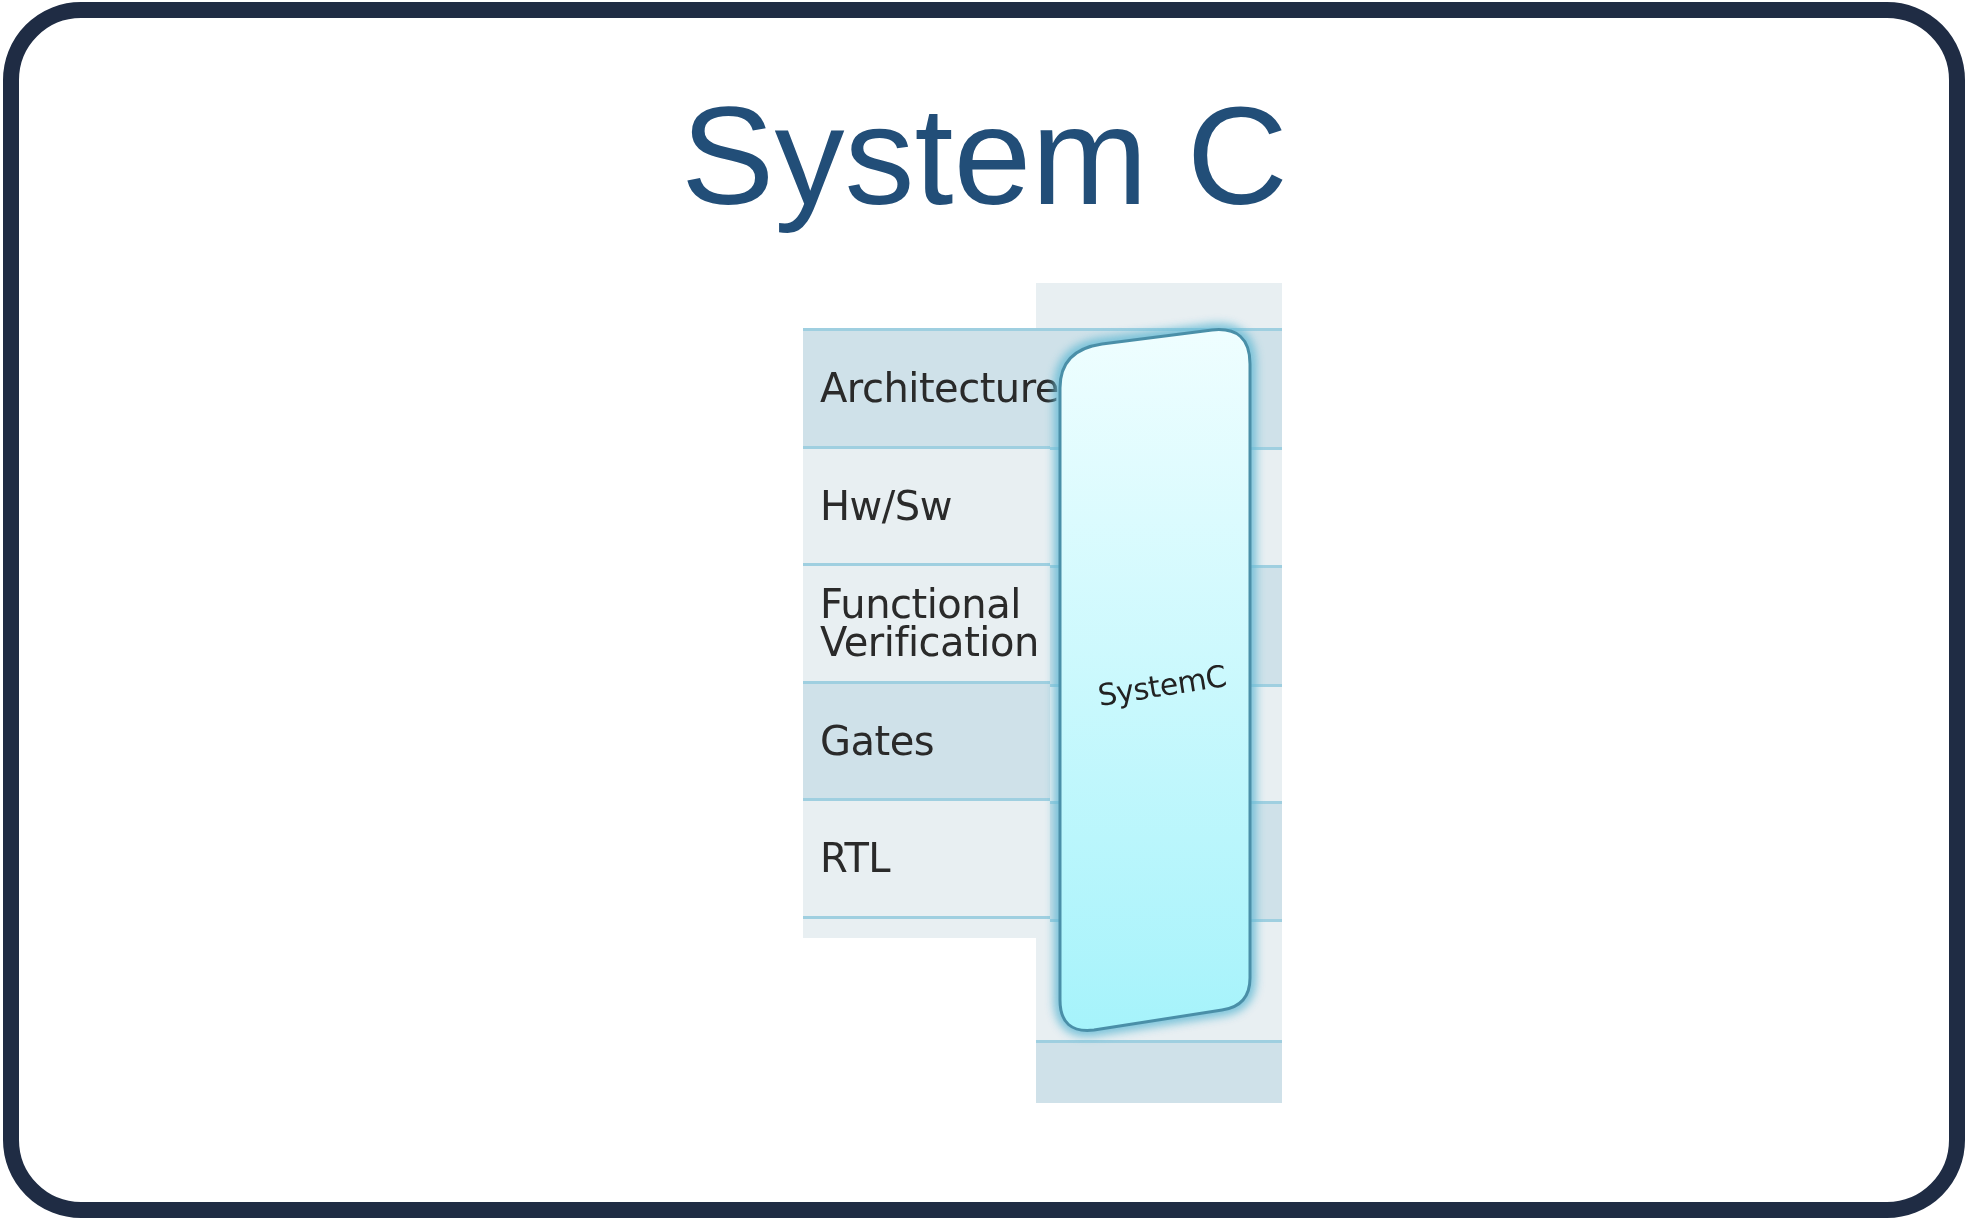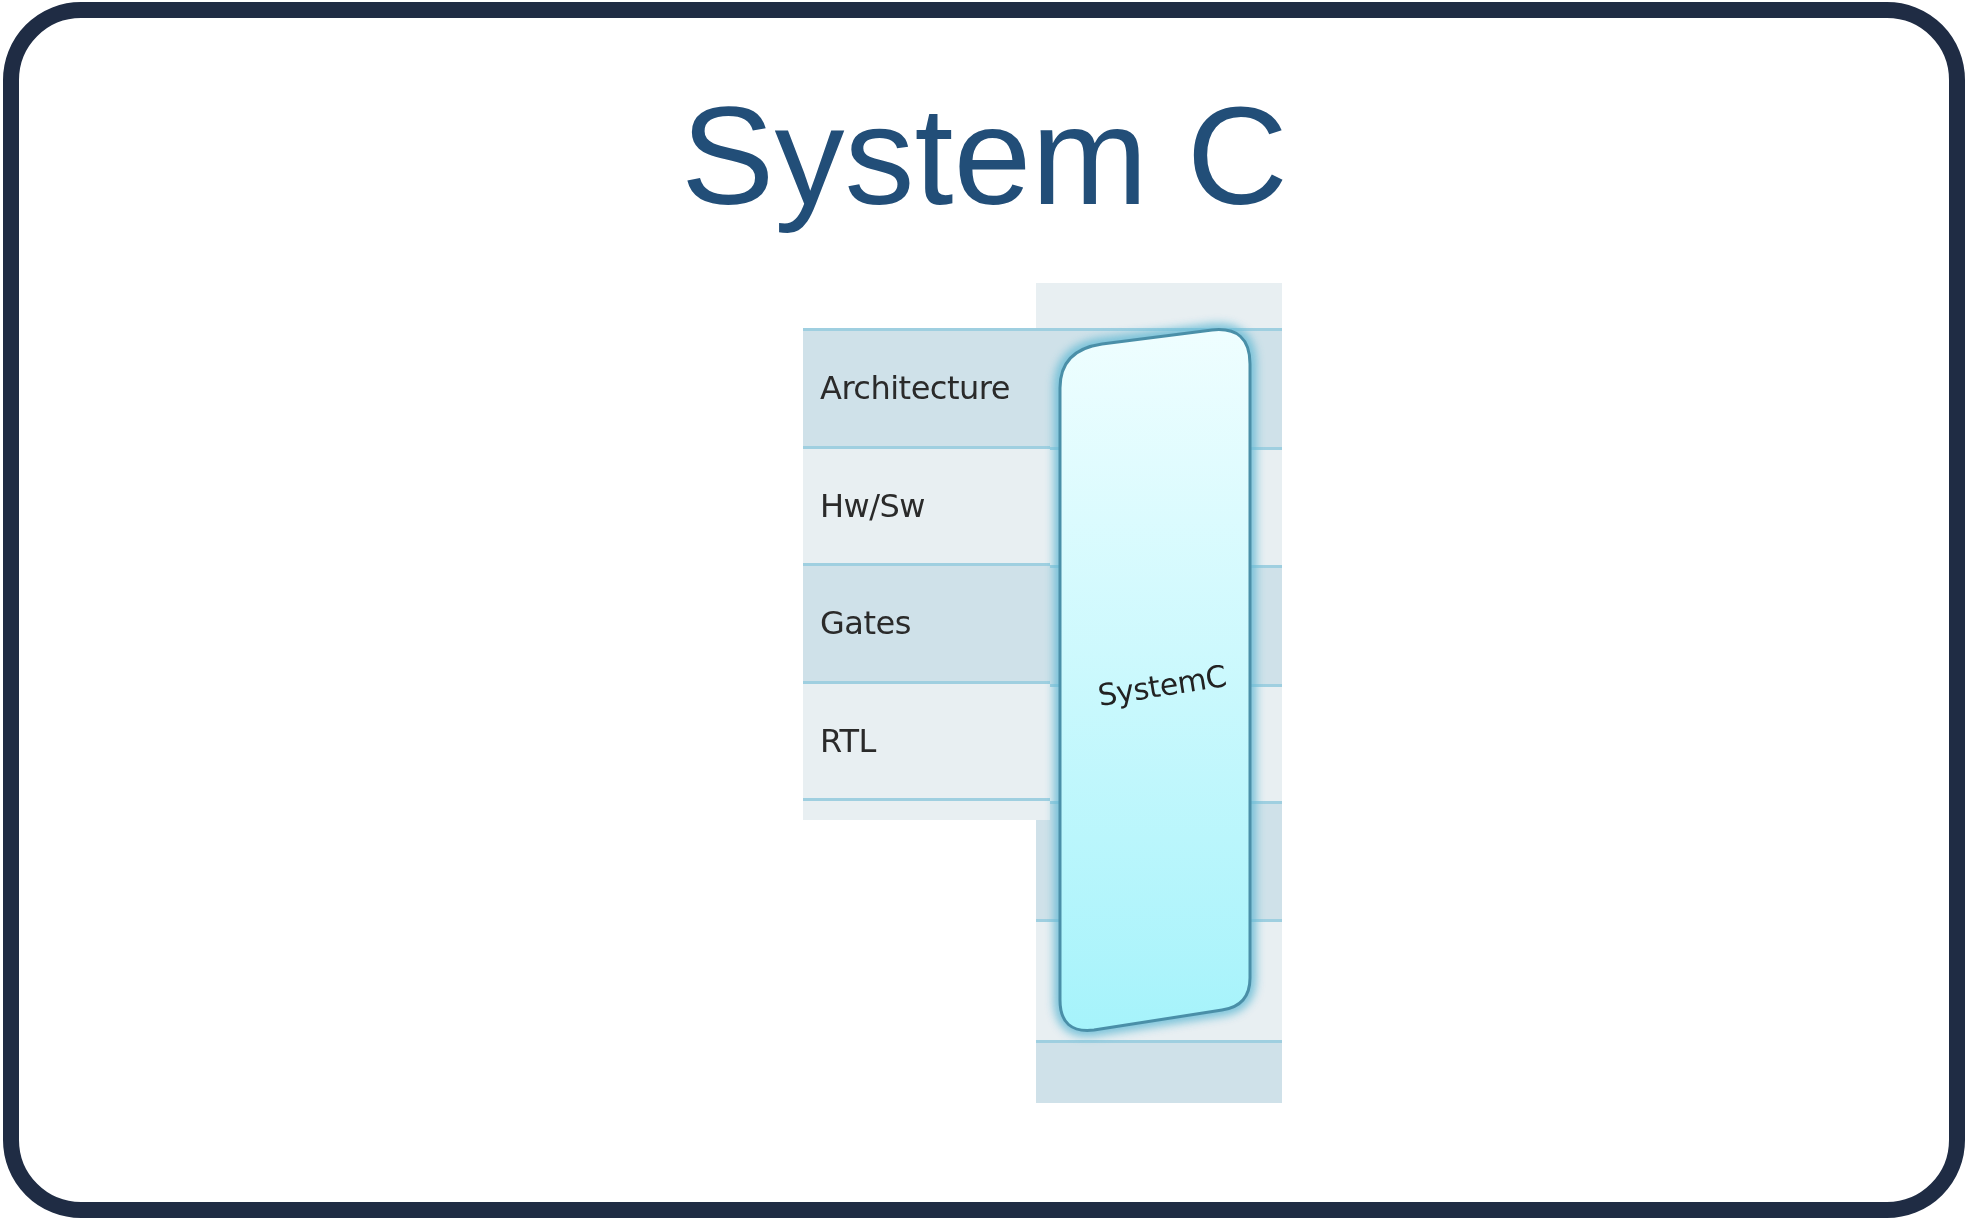--- a/index.html
+++ b/index.html
@@ -15,21 +15,21 @@
   }
   .figure { position: absolute; left: 0; top: 0; width: 1969px; height: 1222px; }
   .right-panel {
     position: absolute; left: 1036px; top: 283px; width: 246px; height: 820px; background: #e8eff2;
   }
   .rp-band { position: absolute; left: 0; width: 100%; }
   .col-left { position: absolute; left: 803px; top: 328px; width: 247px; }
   .row {
     position: relative; box-sizing: border-box; height: 117.5px; border-top: 3px solid #9fcfe0;
     display: flex; align-items: center; padding-left: 17px;
-    font-family: "DejaVu Sans", sans-serif; font-size: 32px; line-height: 38px; color: #2a2a2a;
+    font-family: "DejaVu Sans", sans-serif; font-size: 40px; line-height: 38px; color: #2a2a2a;
     letter-spacing: -0.5px;
   }
   .row.dark { background: #cfe1e9; }
   .row.light { background: #e8eff2; }
   .row .lbl { white-space: pre-line; }
   .tail { height: 22px; border-top: 3px solid #9fcfe0; background: #e8eff2; box-sizing: border-box; }
   .capsule-svg { position: absolute; left: 0; top: 0; }
   .capsule-label {
     position: absolute; left: 1092px; top: 668px; width: 140px; text-align: center;
     font-family: "DejaVu Sans", sans-serif; font-size: 30px; color: #222; transform: rotate(-9deg);
@@ -55,20 +55,24 @@
     <div class="rp-band" style="top:757px;height:63px;background:#cfe1e9;border-top:3px solid #9fcfe0;box-sizing:border-box;"></div>
   </div>
 
   <div class="col-left">
     <div class="row dark">
         <span class="lbl">Architecture</span>
       </div>
     <div class="row light">
         <span class="lbl">Hw/Sw</span>
       </div>
+    <div class="row light">
+        <span class="lbl">Functional
+Verification</span>
+      </div>
     <div class="row dark">
         <span class="lbl">Gates</span>
       </div>
     <div class="row light">
         <span class="lbl">RTL</span>
       </div>
     <div class="tail"></div>
   </div>
 
   <svg class="capsule-svg" width="1969" height="1222">

